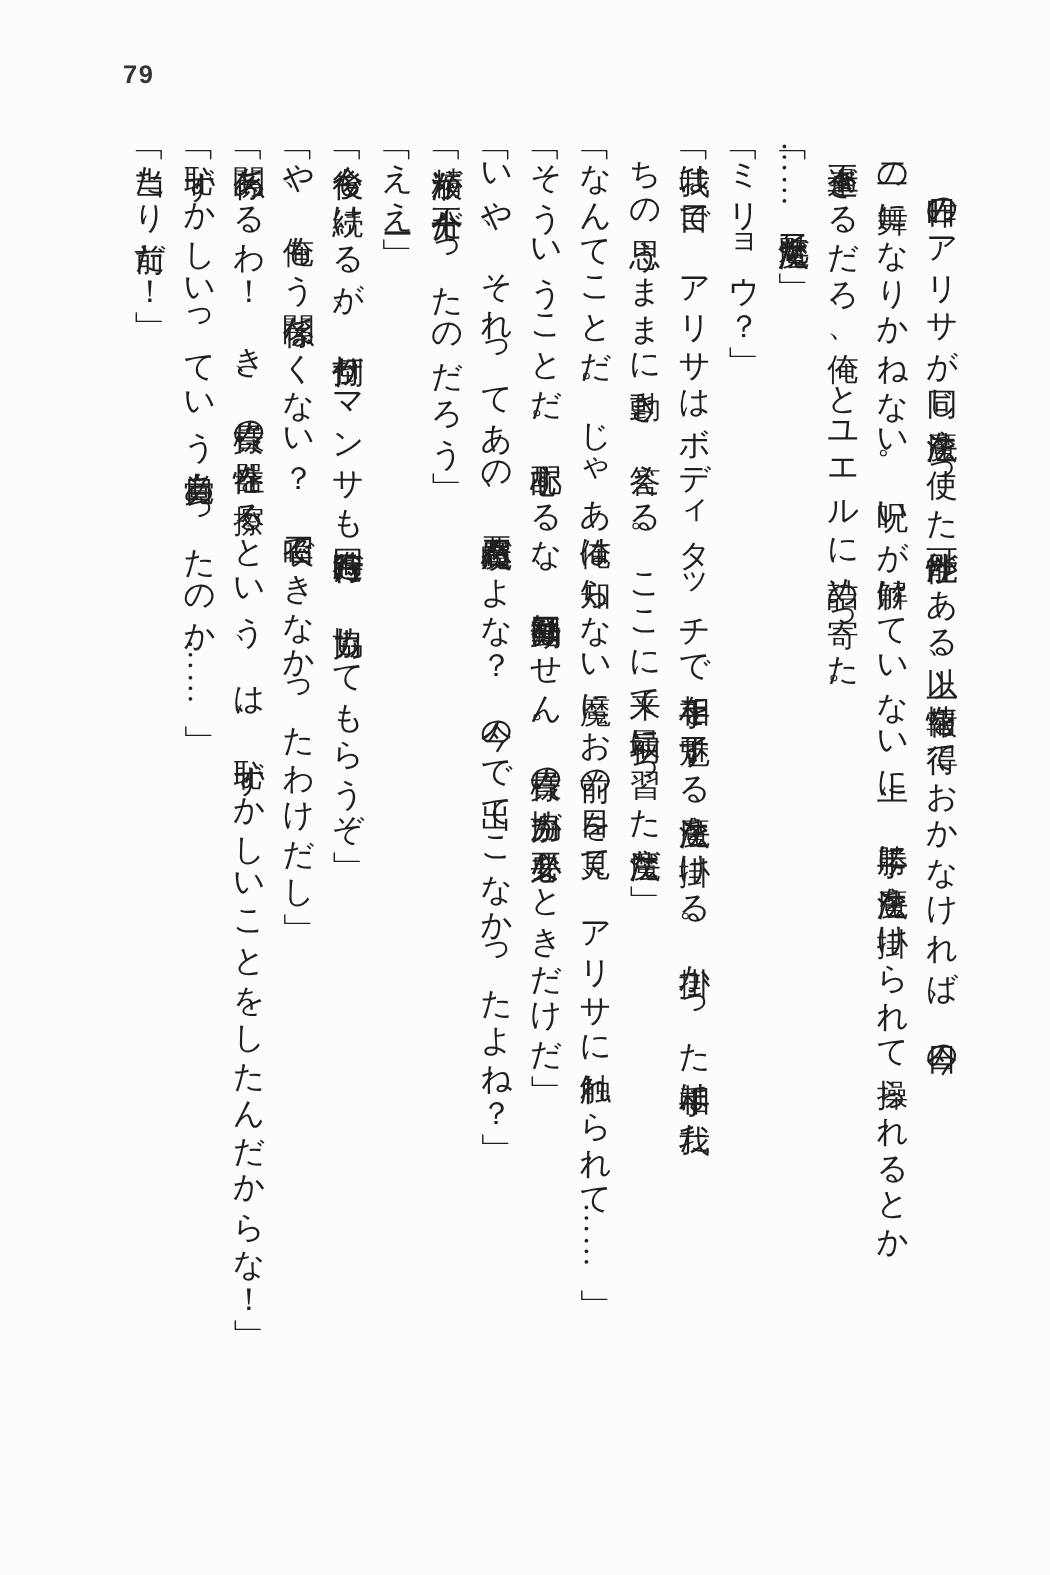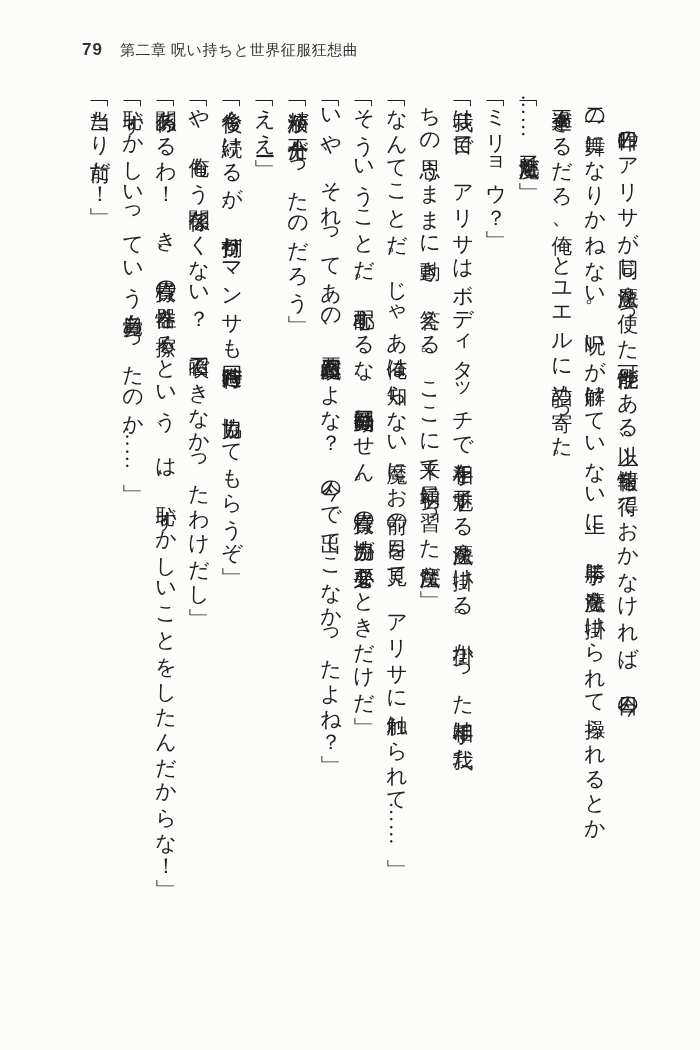--- a/index.html
+++ b/index.html
@@ -14,21 +14,21 @@
     overflow: hidden;
     position: relative;
     font-family: "Liberation Serif", "DejaVu Serif", serif;
   }
   .page-header {
     position: absolute;
     top: 40px;
     left: 82px;
     display: flex;
     align-items: baseline;
-    gap: 17px;
+    gap: 1px;
     font-family: "Liberation Sans", "DejaVu Sans", sans-serif;
     color: #333333;
   }
   .page-number {
     font-size: 17px;
     font-weight: bold;
     letter-spacing: 1px;
   }
   .chapter-title {
     font-size: 15px;
@@ -50,21 +50,20 @@
   .text-block p {
     margin: 0;
     padding: 0;
   }
 </style>
 </head>
 <body>
 
 <div class="page-header">
   <span class="page-number">79</span>
-  <span class="chapter-title">第二章 呪い持ちと世界征服狂想曲</span>
 </div>
 
 <div class="text-block">
   <p>　昨日のアリサが同じ魔法を使った可能性がある以上、情報を得ておかなければ、今日の</p>
   <p>二の舞になりかねない。呪いが解けていない上に、勝手に魔法を掛けられて操られるとか</p>
   <p>不幸過ぎるだろ、俺、とユエルに詰め寄った。</p>
   <p>「……魅了魔法だ」</p>
   <p>「ミリョウ？」</p>
   <p>「我は目で、アリサはボディタッチで相手を魅了する魔法を掛ける。掛かった相手は我た</p>
   <p>ちの思うままに動き、答える。ここに来て最初に習った魔法だ」</p>

